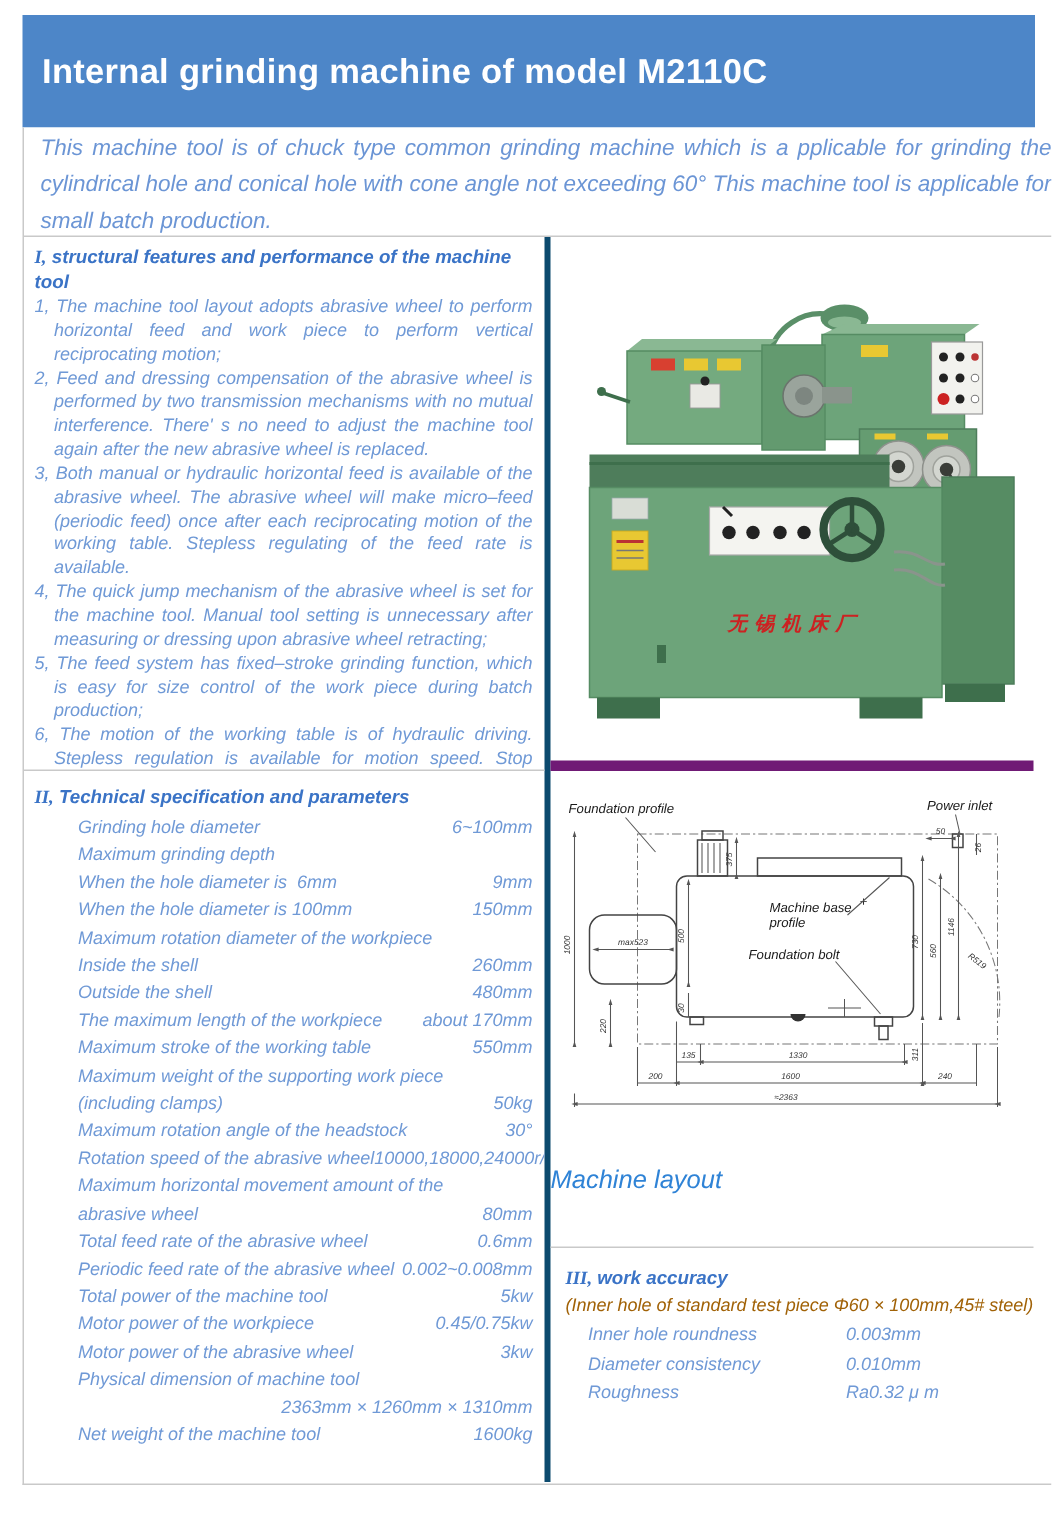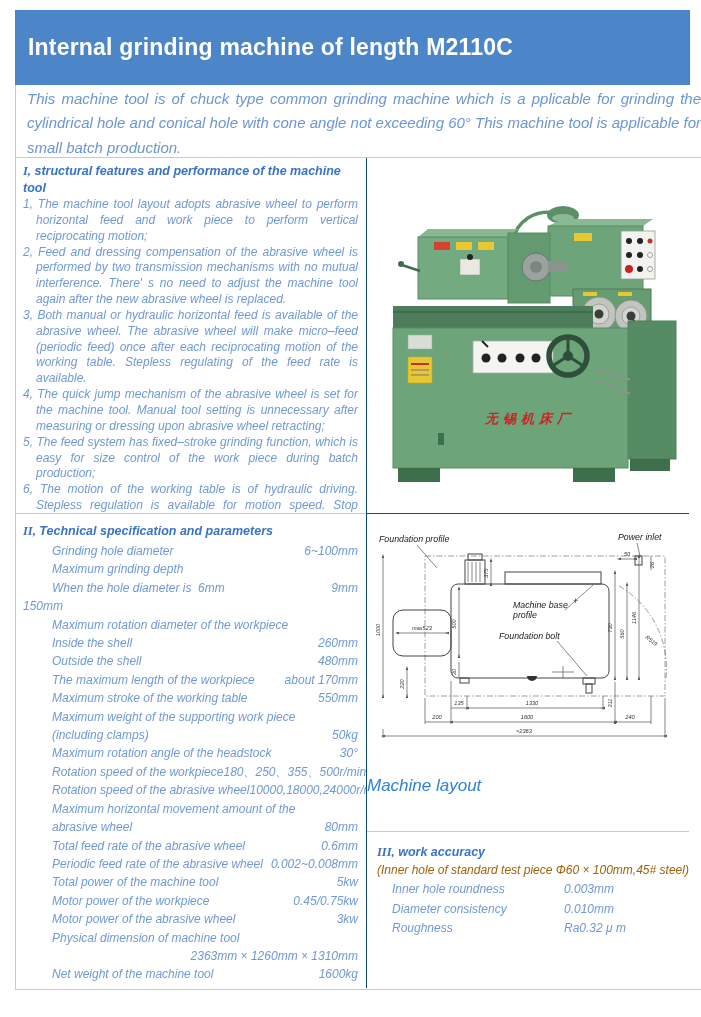--- a/index.html
+++ b/index.html
@@ -12,37 +12,37 @@
   .banner h1 { color:#ffffff; font-size:23px; font-weight:bold; line-height:75px;
     padding-left:13px; letter-spacing:0.2px; }
 
   .container { position:absolute; left:15px; top:85px; width:698px; height:905px;
     border:1px solid #c9c9c9; border-top:none; background:#fff;font-style:italic; }
 
   .intro { height:73px; border-bottom:1px solid #c9c9c9; padding:2px 11px 0 11px;
     color:#6b95d5; font-size:15px; line-height:24.3px; text-align:justify; }
 
   .columns { display:flex; height:830px; }
-  .col-left { width:351px; border-right:1px solid #0c4a6e; }
+  .col-left { width:351px; border-right:4px solid #0c4a6e; }
   .col-right { width:322px; }
 
   .sec1 { height:356px; border-bottom:1px solid #c9c9c9; padding:5px 8px 0 7px; overflow:hidden; }
   .sec-heading { color:#3a73c6; font-size:12.5px; font-weight:bold; line-height:17px; }
   .sec-heading .numeral { font-family:"Liberation Serif", serif; font-weight:bold; }
   .feature-item { color:#6f99d6; font-size:12px; line-height:15.85px;
     padding-left:13px; text-indent:-13px; text-align:justify; }
 
   .sec2 { height:474px; padding:9px 8px 0 7px; overflow:hidden; }
   .spec-rows { margin-top:2px; }
   .spec-row { display:flex; justify-content:space-between; color:#6f99d6;
     font-size:12px; line-height:18.4px; }
   .spec-label { white-space:pre;margin-left:29px; }
   .spec-value { white-space:pre; text-align:right; }
 
-  .photo-sec { height:356px; border-bottom:1px solid #701a75; display:flex;
+  .photo-sec { height:356px; border-bottom:7px solid #701a75; display:flex;
     align-items:center; justify-content:center; }
   .diagram-sec { height:318px; border-bottom:1px solid #c9c9c9; padding-top:12px; }
   .diagram-caption { text-align:left; color:#2f83d6; font-size:17px; margin-top:6px; }
 
   .sec3 { height:156px; padding:12px 10px 0 10px; }
   .sec3-note { color:#a16207; font-size:12px; line-height:19px; white-space:pre; }
   .acc-row { display:flex; color:#6f99d6; font-size:12px; line-height:19.5px; }
   .acc-label { width:172px;margin-left:15px; }
   .acc-value { }
 
@@ -52,21 +52,21 @@
   .dline { stroke:#555; stroke-width:0.7; fill:none; }
   .mline { stroke:#444; stroke-width:1; fill:none; }
   .dashdot { stroke:#777; stroke-width:0.7; fill:none; stroke-dasharray:6 2 1.5 2; }
 </style>
 </head>
 <body>
 
 <div class="page">
 
   <div class="banner">
-    <h1>Internal grinding machine of length M2110C</h1>
+    <h1>Internal grinding machine of model M2110C</h1>
   </div>
 
   <div class="container">
 
     <div class="intro">This machine tool is of chuck type common grinding machine which is a pplicable  for  grinding  the cylindrical hole and conical hole with cone angle not exceeding 60°  This machine tool is applicable for small batch production.</div>
 
     <div class="columns">
 
       <div class="col-left">
 
@@ -101,20 +101,21 @@
                 <span class="spec-label">Maximum grinding depth</span>
                 <span class="spec-value"></span>
               </div>
 
               <div class="spec-row">
                 <span class="spec-label">When the hole diameter is  6mm</span>
                 <span class="spec-value">9mm</span>
               </div>
 
               <div class="spec-row">
+                <span class="spec-label">When the hole diameter is 100mm</span>
                 <span class="spec-value">150mm</span>
               </div>
 
               <div class="spec-row">
                 <span class="spec-label">Maximum rotation diameter of the workpiece</span>
                 <span class="spec-value"></span>
               </div>
 
               <div class="spec-row">
                 <span class="spec-label">Inside the shell</span>
@@ -144,24 +145,20 @@
               <div class="spec-row">
                 <span class="spec-label">(including clamps)</span>
                 <span class="spec-value">50kg</span>
               </div>
 
               <div class="spec-row">
                 <span class="spec-label">Maximum rotation angle of the headstock</span>
                 <span class="spec-value">30°</span>
               </div>
 
-              <div class="spec-row">
-                <span class="spec-label">Rotation speed of the workpiece</span>
-                <span class="spec-value">180、250、355、500r/min</span>
-              </div>
 
               <div class="spec-row">
                 <span class="spec-label">Rotation speed of the abrasive wheel</span>
                 <span class="spec-value">10000,18000,24000r/min</span>
               </div>
 
               <div class="spec-row">
                 <span class="spec-label">Maximum horizontal movement amount of the</span>
                 <span class="spec-value"></span>
               </div>

